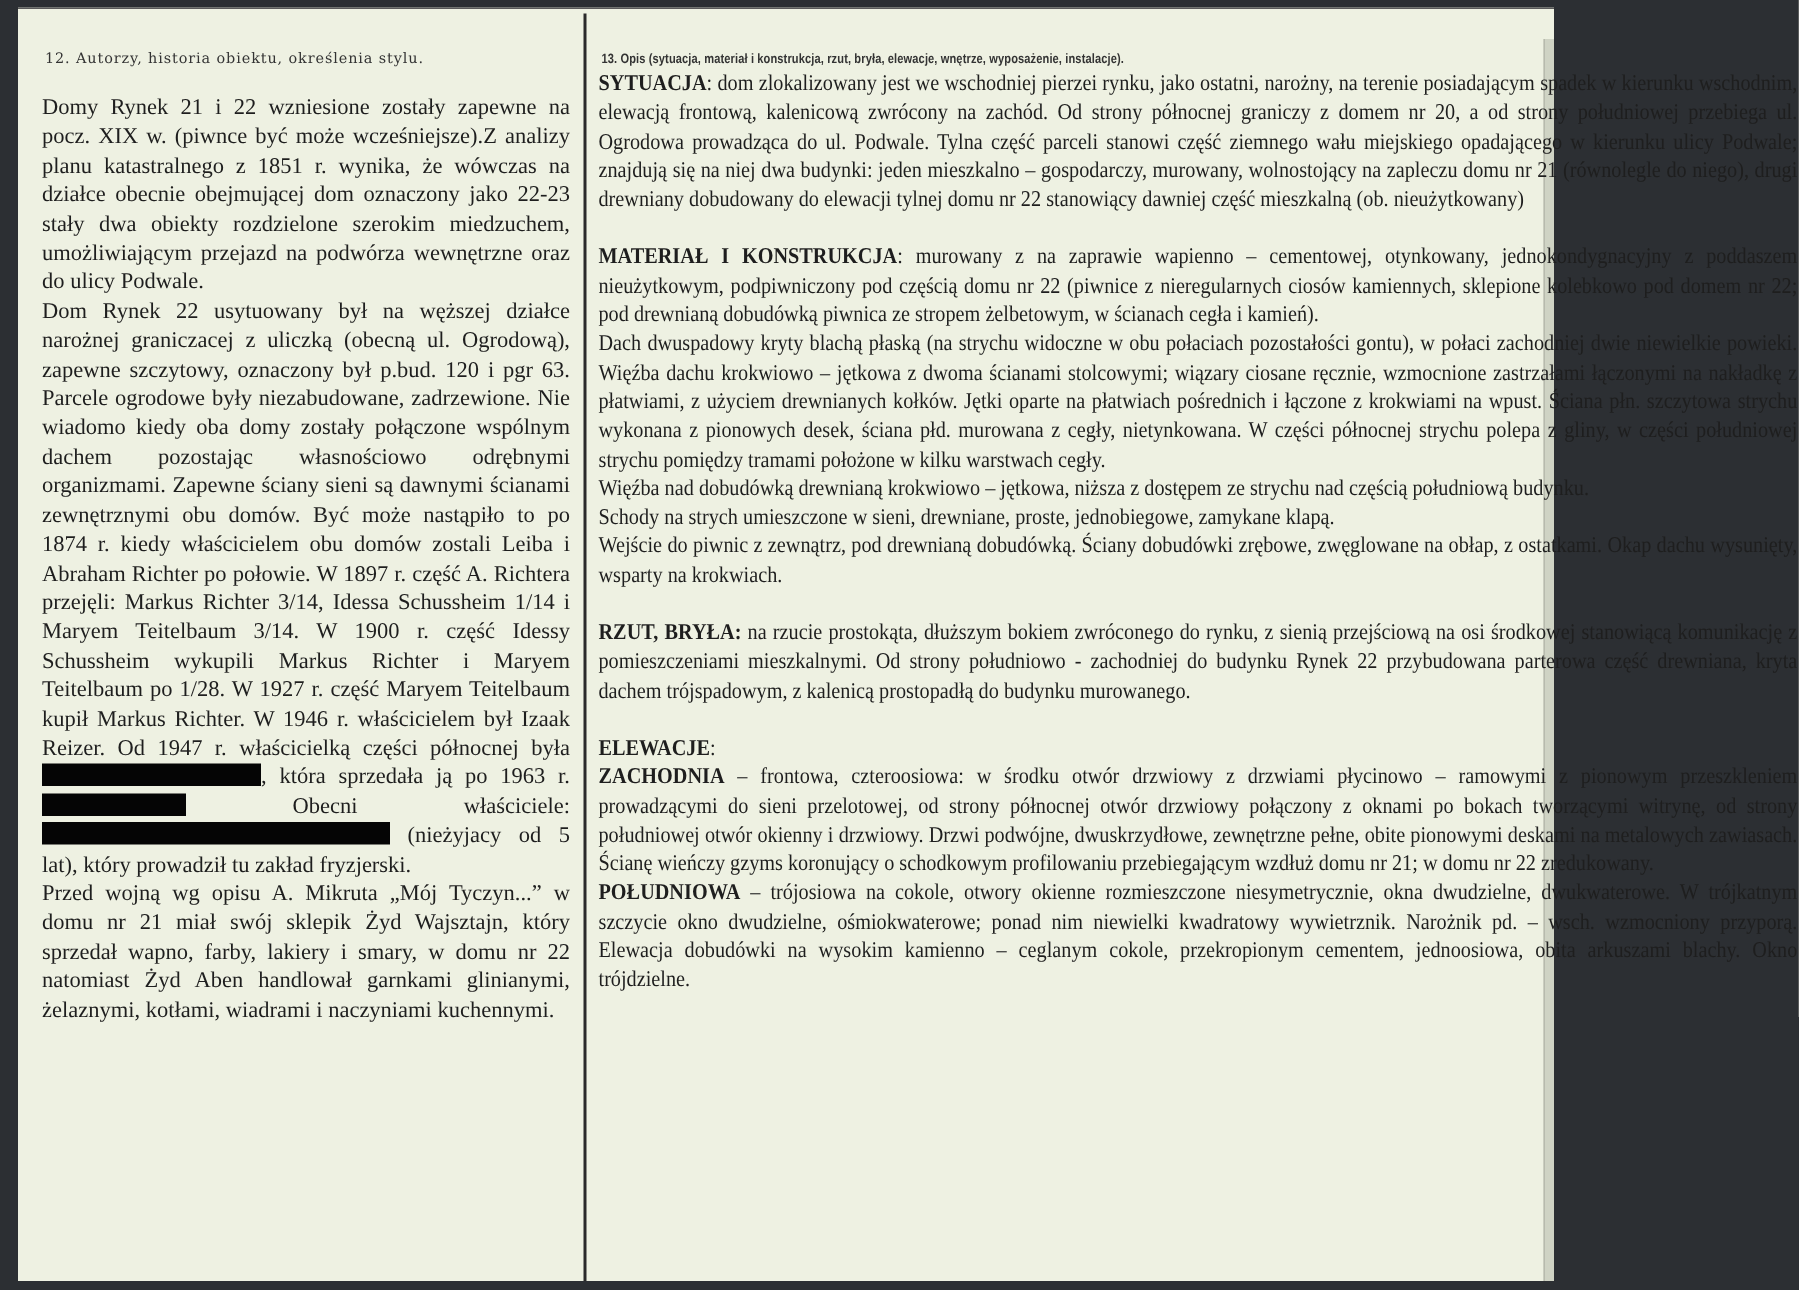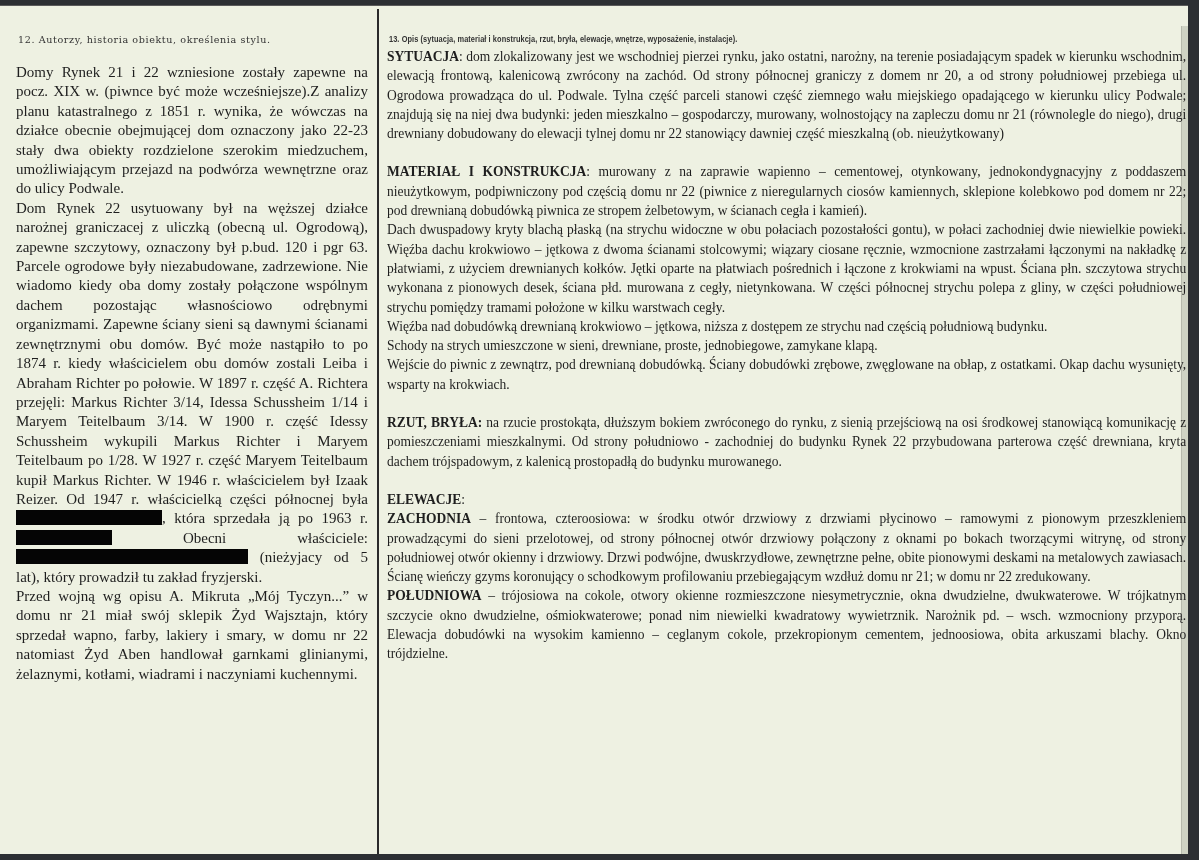--- a/index.html
+++ b/index.html
@@ -8,23 +8,23 @@
       background: #2c2f33;
     }
     body {
       width: 1199px;
       height: 860px;
       overflow: hidden;
       position: relative;
     }
     .page {
       position: absolute;
-      left: 0;
+      left: 12px;
       top: 5px;
-      width: 1188px;
+      width: 1024px;
       height: 848px;
       background: #eef1e2;
       border-top: 1px solid #5a5a5a;
       font-family: "Liberation Serif", "DejaVu Serif", serif;
       color: #1e1e1e;
     }
     .right-strip {
       position: absolute;
       right: 0;
       top: 20px;

